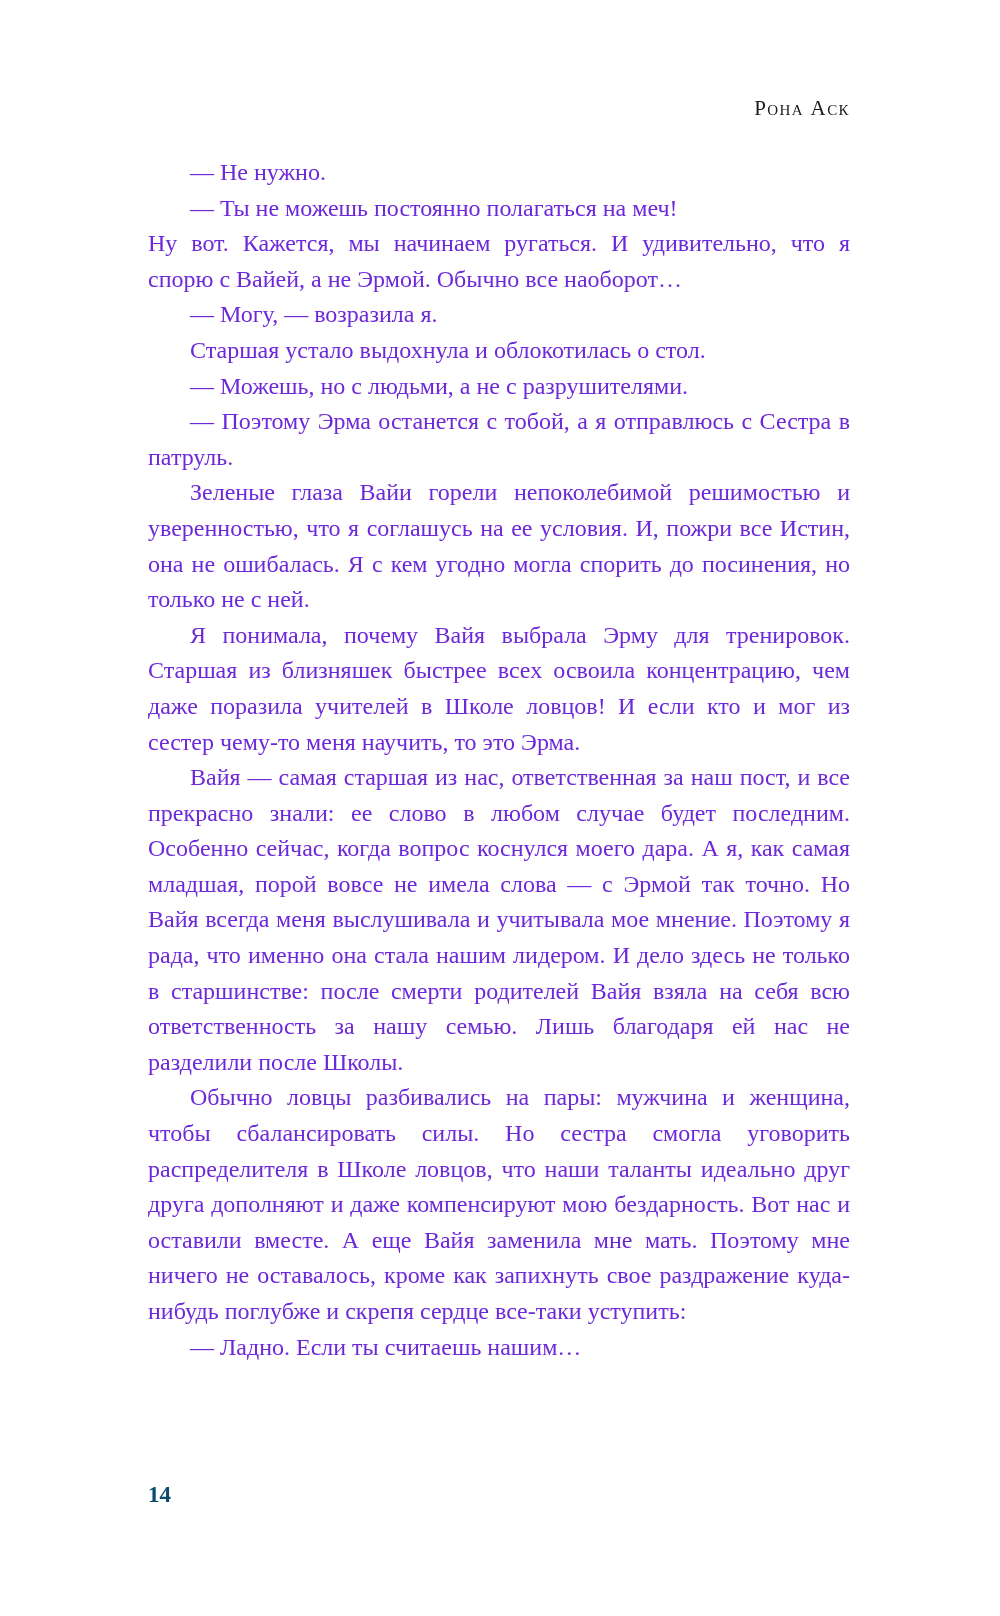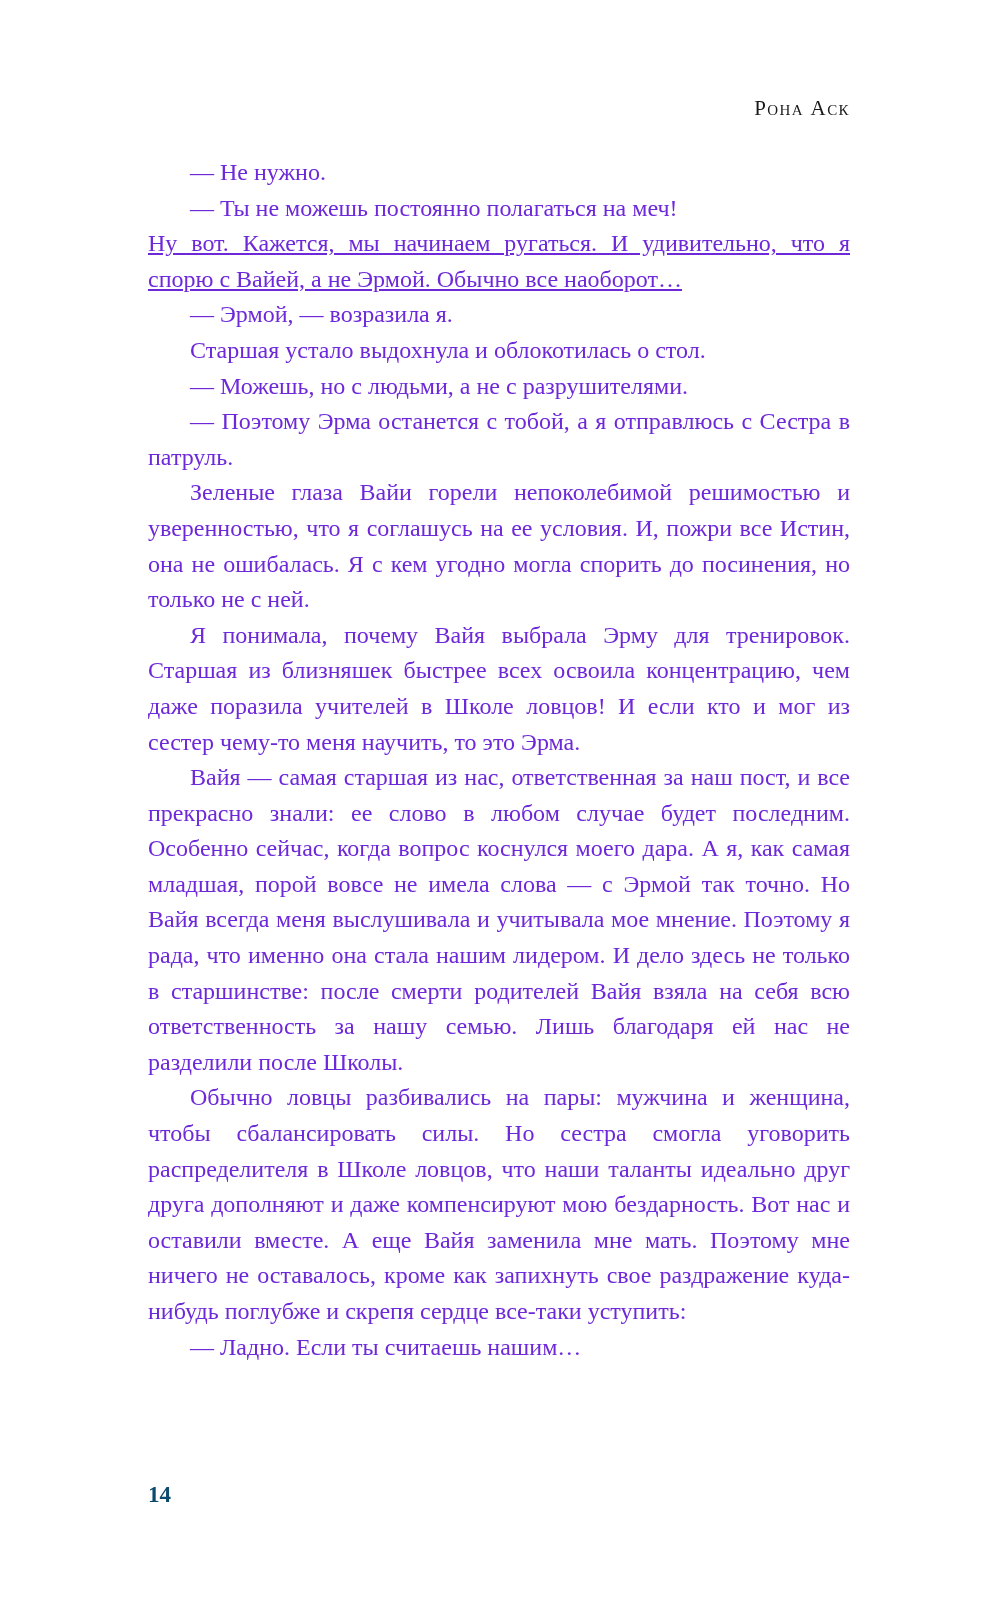--- a/index.html
+++ b/index.html
@@ -40,21 +40,20 @@
     text-justify: inter-word;
     color: #6d28d9;
     hyphens: manual;
   }
   .body-text p {
     margin: 0;
     text-indent: 42px;
   }
   .body-text p.noindent {
     text-indent: 0;
-    text-decoration: underline;
   }
   .page-number {
     position: absolute;
     left: 148px;
     bottom: 108px;
     font-size: 23px;
     font-weight: bold;
     color: #0c4a6e;
     font-family: "Liberation Serif", "DejaVu Serif", serif;
   }
@@ -63,21 +62,21 @@
 <body>
 
 <div class="page">
 
   <div class="running-head">Рона Аск</div>
 
   <div class="body-text">
     <p>— Не нужно.</p>
     <p>— Ты не можешь постоянно полагаться на меч!</p>
     <p class="noindent">Ну вот. Кажется, мы начинаем ругаться. И удивительно, что я спорю с Вайей, а не Эрмой. Обычно все наоборот…</p>
-    <p>— Эрмой, — возразила я.</p>
+    <p>— Могу, — возразила я.</p>
     <p>Старшая устало выдохнула и облокотилась о стол.</p>
     <p>— Можешь, но с людьми, а не с разрушителями.</p>
     <p>— Поэтому Эрма останется с тобой, а я отправлюсь с Сестра в патруль.</p>
     <p>Зеленые глаза Вайи горели непоколебимой решимостью и уверенностью, что я соглашусь на ее условия. И, пожри все Истин, она не ошибалась. Я с кем угодно могла спорить до посинения, но только не с ней.</p>
     <p>Я понимала, почему Вайя выбрала Эрму для тренировок. Старшая из близняшек быстрее всех освоила концентрацию, чем даже поразила учителей в Школе ловцов! И если кто и мог из сестер чему-то меня научить, то это Эрма.</p>
     <p>Вайя — самая старшая из нас, ответственная за наш пост, и все прекрасно знали: ее слово в любом случае будет последним. Особенно сейчас, когда вопрос коснулся моего дара. А я, как самая младшая, порой вовсе не имела слова — с Эрмой так точно. Но Вайя всегда меня выслушивала и учитывала мое мнение. Поэтому я рада, что именно она стала нашим лидером. И дело здесь не только в старшинстве: после смерти родителей Вайя взяла на себя всю ответственность за нашу семью. Лишь благодаря ей нас не разделили после Школы.</p>
     <p>Обычно ловцы разбивались на пары: мужчина и женщина, чтобы сбалансировать силы. Но сестра смогла уговорить распределителя в Школе ловцов, что наши таланты идеально друг друга дополняют и даже компенсируют мою бездарность. Вот нас и оставили вместе. А еще Вайя заменила мне мать. Поэтому мне ничего не оставалось, кроме как запихнуть свое раздражение куда-нибудь поглубже и скрепя сердце все-таки уступить:</p>
     <p>— Ладно. Если ты считаешь нашим…</p>
   </div>
 

